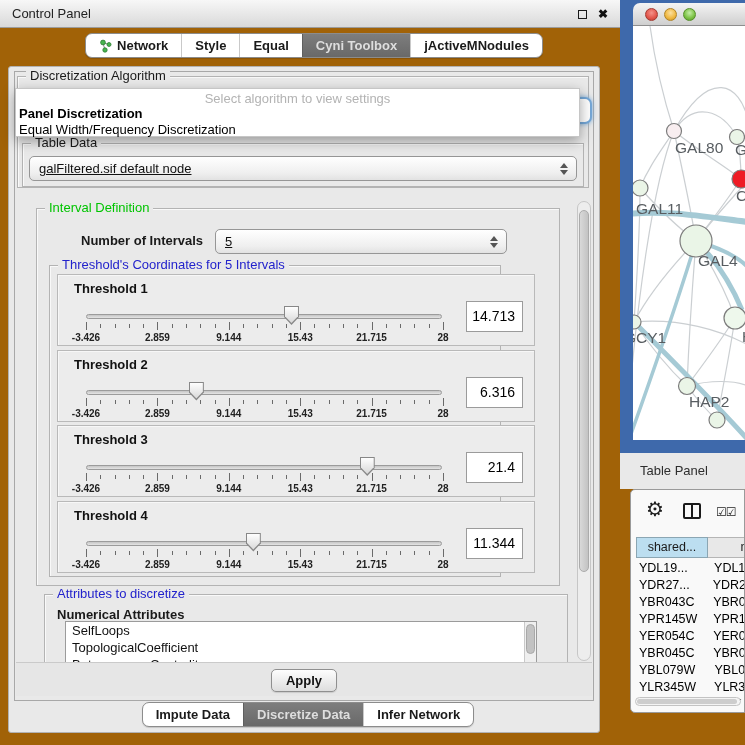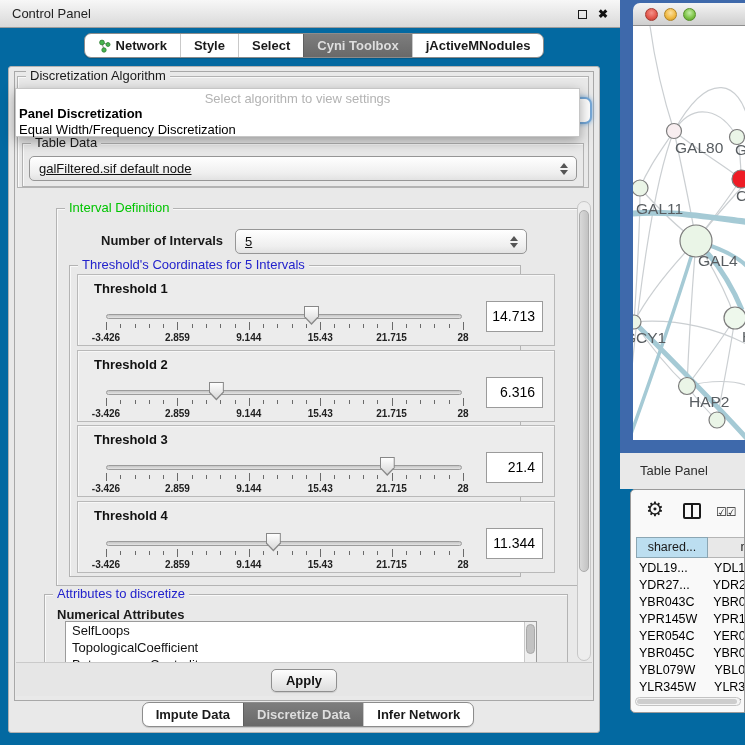--- a/index.html
+++ b/index.html
@@ -1,17 +1,17 @@
 <!DOCTYPE html>
 <html><head>
 <meta charset="utf-8">
 <style>
   html,body{margin:0;padding:0;background:#d8d8d8;}
   *{box-sizing:border-box;}
-  .stage{position:relative;width:745px;height:745px;overflow:hidden;background:#0369a1;
+  .stage{position:relative;width:745px;height:745px;overflow:hidden;background:#a16207;
          font-family:"Liberation Sans",sans-serif;color:#1a1a1a;}
 
   
   .titlebar{position:absolute;left:0;top:0;width:620px;height:28px;
     background:linear-gradient(#f7f7f7,#d9d9d9);border-bottom:1px solid #9c9c9c;}
   .titlebar .title{position:absolute;left:12px;top:0;line-height:28px;font-size:13px;color:#222;}
   .tb-icons{position:absolute;right:12px;top:0;height:28px;display:flex;align-items:center;gap:11px;}
   .float-ic{width:9px;height:9px;border:1.5px solid #1a1a1a;background:transparent;}
   .close-ic{font-size:12px;font-weight:bold;color:#111;line-height:28px;}
 
@@ -53,21 +53,21 @@
   .tabledata-box{left:4px;top:66px;right:4px;height:44px;}
   .td-combo{left:6px;top:12px;right:6px;}
 
   
   .scroll-panel{position:absolute;left:1px;top:124px;width:576px;height:470px;overflow:hidden;}
   .vscroll{position:absolute;right:1px;top:5px;width:14px;height:460px;background:#ededed;
     border:1px solid #c6c6c6;border-radius:7px;}
   .vscroll .thumb{position:absolute;left:1px;right:1px;top:8px;height:362px;border-radius:6px;
     background:linear-gradient(90deg,#d9d9d9,#c3c3c3);border:1px solid #ababab;}
 
-  .interval-box{left:40px;top:12px;width:524px;height:378px;}
+  .interval-box{left:20px;top:12px;width:524px;height:378px;}
   .noi-label{position:absolute;left:44px;top:24px;font-size:13px;font-weight:bold;}
   .noi-combo{left:178px;top:20px;width:292px;}
 
   .thr-box{left:12px;top:56px;width:452px;height:312px;}
   .thr-item{position:absolute;left:7px;width:478px;height:72px;background:#ececec;
     border:1px solid #b9b9b9;box-shadow:inset 1px 1px 0 #f7f7f7;}
   .thr-title{position:absolute;left:16px;top:6px;font-size:13px;font-weight:bold;color:#111;}
   .sl-track{position:absolute;left:28px;top:39px;width:356px;height:5px;border:1px solid #9b9b9b;
     border-radius:3px;background:linear-gradient(#c5c5c5,#e4e4e4);}
   .sl-thumb{position:absolute;top:31px;width:15px;height:19px;background:#878787;
@@ -165,21 +165,21 @@
               <circle cx="10" cy="5.5" r="2" fill="#47b44f" stroke="#2e7d32" stroke-width="0.8"></circle>
               <circle cx="6" cy="11" r="2.2" fill="#47b44f" stroke="#2e7d32" stroke-width="0.8"></circle>
             </svg>
           </span>
           <span>Network</span>
         </div>
         <div class="seg">
           <span>Style</span>
         </div>
         <div class="seg">
-          <span>Select</span>
+          <span>Equal</span>
         </div>
         <div class="seg selected">
           <span>Cyni Toolbox</span>
         </div>
         <div class="seg">
           <span>jActiveMNodules</span>
         </div>
       </div>
   </div>
 

